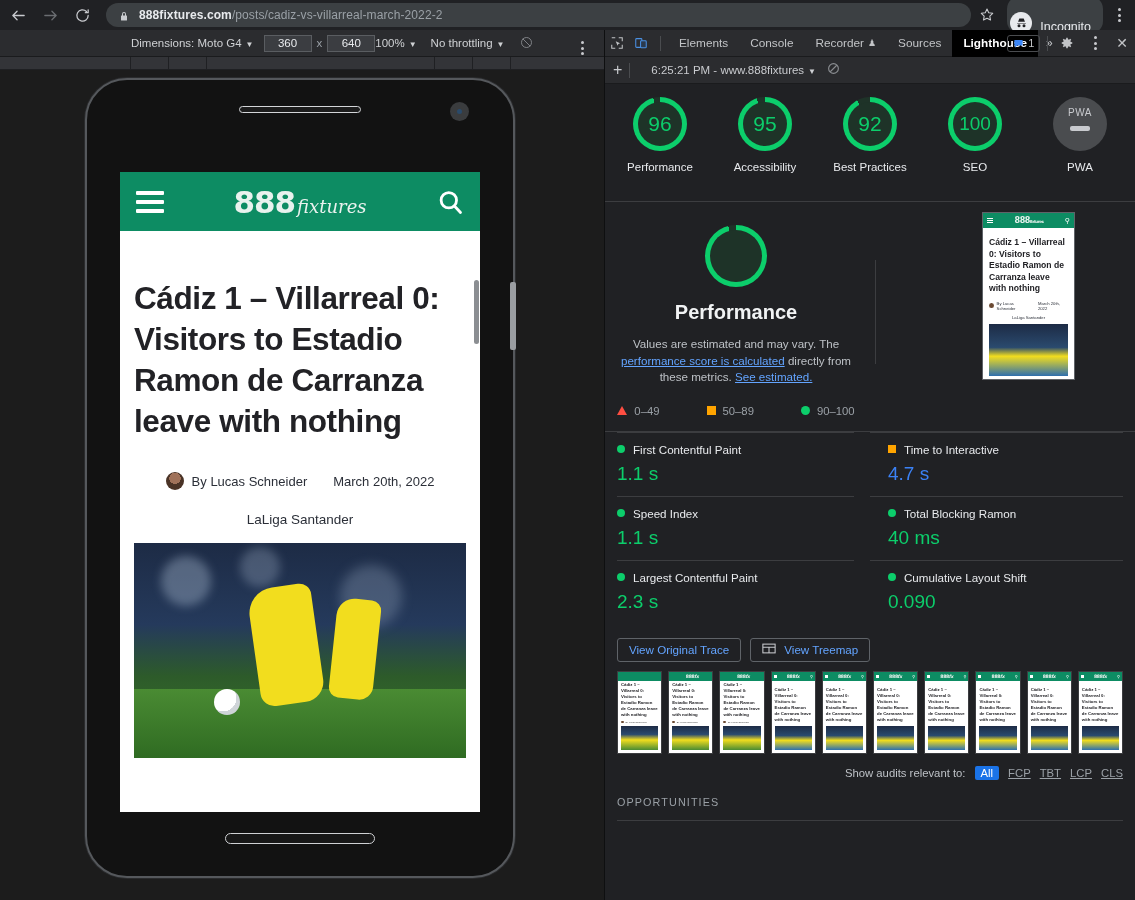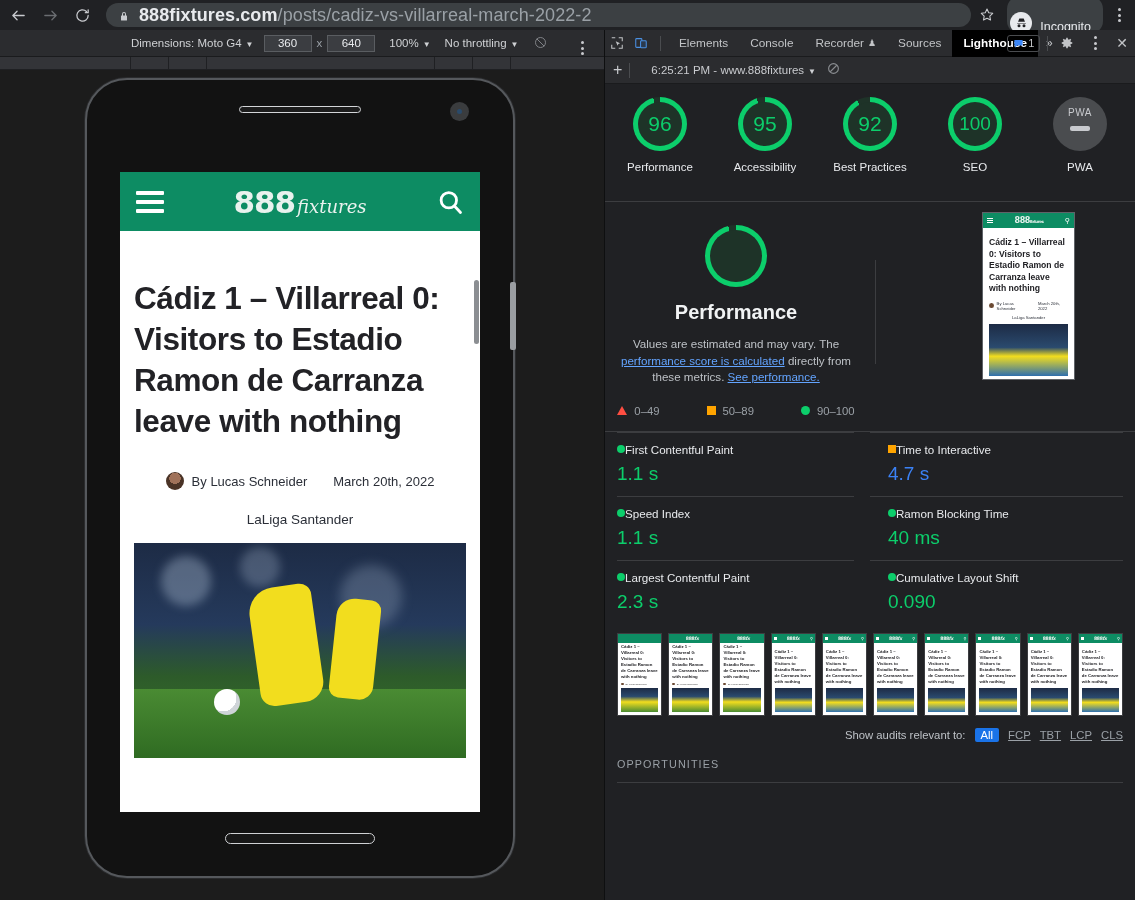--- a/index.html
+++ b/index.html
@@ -24,21 +24,21 @@
   .nav-btn.disabled { color: #6a6d71; }
   .nav-btn svg { width: 17px; height: 17px; fill: none; stroke: currentColor; stroke-width: 1.8; }
   .omnibox {
     margin-left: 10px; flex: 1; height: 24px; background: #3c4043;
     border-radius: 13px; display: flex; align-items: center; padding: 0 12px;
     min-width: 0;
   }
   .lock-icon { width: 12px; height: 13px; margin-right: 9px; flex: none; }
   .lock-icon svg { width: 12px; height: 13px; fill: #c8cace; }
   .url-text {
-    font-size: 18px; color: #9aa0a6; white-space: nowrap; overflow: hidden;
+    font-size: 12px; color: #9aa0a6; white-space: nowrap; overflow: hidden;
     letter-spacing: 0.1px;
   }
   .url-text b { color: #e8eaed; font-weight: 700; }
   .star-btn { width: 28px; height: 28px; margin: 0 2px; display:flex; align-items:center; justify-content:center; }
   .star-btn svg { width: 16px; height: 16px; fill: none; stroke: #c8cace; stroke-width: 1.6; }
   .incognito-pill {
     height: 38px; background: #3c4043; border-radius: 13px;
     display: flex; align-items: flex-end; padding: 0 12px 0 3px; margin-left: 4px;
   }
   .incog-avatar {
@@ -58,21 +58,21 @@
     border-bottom: 1px solid #1a1b1d;
   }
   .dt-label { font-size: 11.5px; color: #cfd1d4; margin-left: 131px; }
   .dt-caret { color: #cfd1d4; font-size: 8px; margin-left: 4px; }
   .dt-input {
     width: 48px; height: 17px; background: #3b3d41; border: 1px solid #5a5d61;
     color: #e8eaed; font-size: 11.5px; text-align: center; margin-left: 10px;
     font-family: "Liberation Sans", sans-serif; line-height: 15px;
   }
   .dt-x { font-size: 11.5px; color: #9aa0a6; margin: 0 5px; }
-  .dt-zoom { font-size: 11.5px; color: #cfd1d4; margin-left: 14px; }
+  .dt-zoom { font-size: 11.5px; color: #cfd1d4; margin-left: 0; }
   .dt-throttle { font-size: 11.5px; color: #cfd1d4; margin-left: 14px; }
   .dt-rotate { margin-left: 14px; width: 16px; height: 16px; }
   .dt-rotate svg { width: 15px; height: 15px; stroke: #8a8d91; fill: none; stroke-width: 1.4; }
   .dt-kebab { position: absolute; right: 6px; top: 4px; }
 
   
   .ruler {
     position: absolute; left: 0; top: 57px; width: 604px; height: 13px;
     background: #333438; border-bottom: 1px solid #1f2023;
   }
@@ -286,21 +286,21 @@
     padding: 14px 12px 10px;
   }
   .metrics-head .lbl { font-size: 10.8px; color: #9aa0a6; letter-spacing: 1.1px; }
   .metrics-head .expand { font-size: 11.5px; color: #9aa0a6; }
   .metrics-grid { display: grid; grid-template-columns: 1fr 1fr; column-gap: 0; padding: 0 12px; }
   .metric {
     border-top: 1px solid #3c3d40; padding: 10px 0 11px 0;
   }
   .metric.left { padding-right: 16px; margin-right: 16px; }
   .metric.right { padding-left: 18px; }
-  .m-row { display: flex; align-items: center; gap: 0; }
+  .m-row { display: flex; align-items: center; gap: 8px; }
   .m-dot { width: 8px; height: 8px; border-radius: 50%; background: #0cce6b; flex:none; }
   .m-dot.sq { border-radius: 0; background: #ffa400; }
   .m-name { font-size: 11.6px; color: #e8eaed; }
   .m-val { margin-top: 7px; font-size: 19px; color: #0cce6b; }
   .m-val.amber { color: #3b82f6; }
 
   
   .btn-row { display: flex; gap: 9px; padding: 14px 12px 0; }
   .lh-btn {
     border: 1px solid #5f6368; border-radius: 3px; height: 24px;
@@ -563,21 +563,21 @@
       </div>
     </div>
 
     <div class="perf-block">
       <div class="perf-main">
         <div class="big-ring" style="background:conic-gradient(#0cce6b 0 96%, #1e3328 96% 100%);">
           <div style="position:absolute;inset:5px;border-radius:50%;background:#1e3328;"></div>
           <span class="num">96</span>
         </div>
         <div class="perf-title">Performance</div>
-        <div class="perf-desc"><span>Values are estimated and may vary. The </span><a href="#">performance score is calculated</a><span> directly from these metrics. </span><a href="#">See performance.</a></div>
+        <div class="perf-desc"><span>Values are estimated and may vary. The </span><a href="#">performance score is calculated</a><span> directly from these metrics. </span><a href="#">See estimated.</a></div>
         <div class="legend">
           <div>
               <span class="tri"></span>
               <span>0–49</span>
             </div>
           <div>
               <span class="sq"></span>
               <span>50–89</span>
             </div>
           <div>
@@ -626,40 +626,54 @@
       <div class="metric left">
         <div class="m-row">
             <span class="m-dot"></span>
             <span class="m-name">Speed Index</span>
           </div>
         <div class="m-val">1.1 s</div>
       </div>
       <div class="metric right">
         <div class="m-row">
             <span class="m-dot"></span>
-            <span class="m-name">Ramon Blocking Time</span>
+            <span class="m-name">Total Blocking Ramon</span>
           </div>
         <div class="m-val">40 ms</div>
       </div>
       <div class="metric left">
         <div class="m-row">
             <span class="m-dot"></span>
             <span class="m-name">Largest Contentful Paint</span>
           </div>
         <div class="m-val">2.3 s</div>
       </div>
       <div class="metric right">
         <div class="m-row">
             <span class="m-dot"></span>
             <span class="m-name">Cumulative Layout Shift</span>
           </div>
         <div class="m-val">0.090</div>
       </div>
     </div>
 
+    <div class="btn-row">
+      <div class="lh-btn">
+          <span>View Original Trace</span>
+        </div>
+      <div class="lh-btn">
+        <span>
+          <svg viewBox="0 0 16 12">
+              <rect x="1" y="1" width="14" height="10"></rect>
+              <path d="M1 4.5h14M8 4.5V11"></path>
+            </svg>
+        </span>
+        <span>View Treemap</span>
+      </div>
+    </div>
 
     <div class="filmstrip">
       <div class="frame early">
         <div class="fr-hdr">
             <span class="fb"></span>
             <span class="fl"></span>
             <span class="fq"></span>
           </div>
         <div class="fr-title">Cádiz 1 – Villarreal 0: Visitors to Estadio Ramon de Carranza leave with nothing</div>
         <div class="fr-by">

